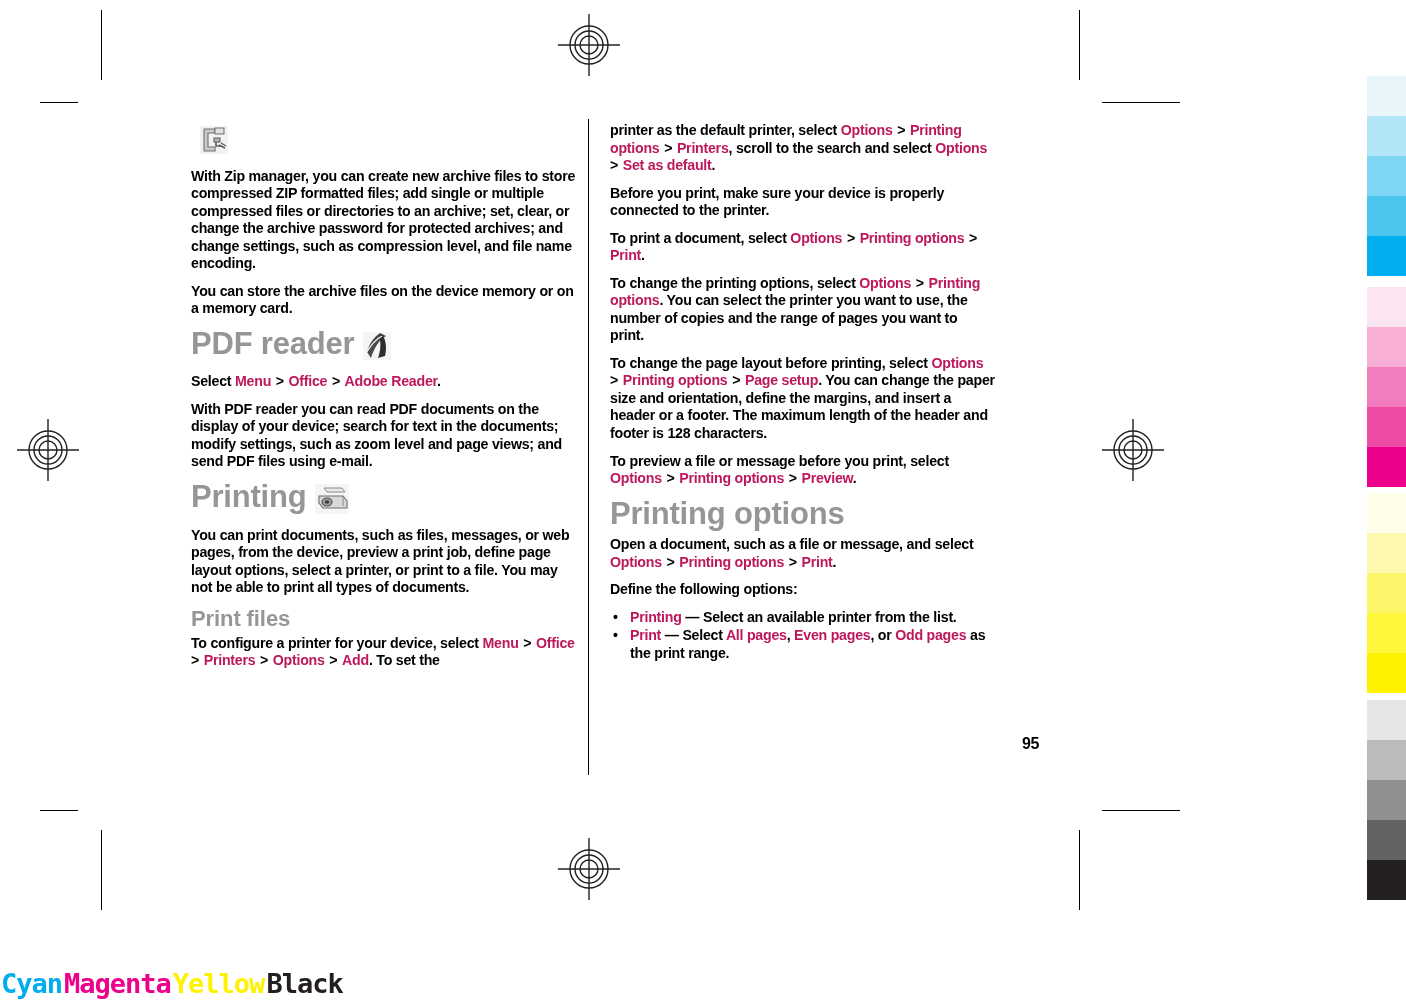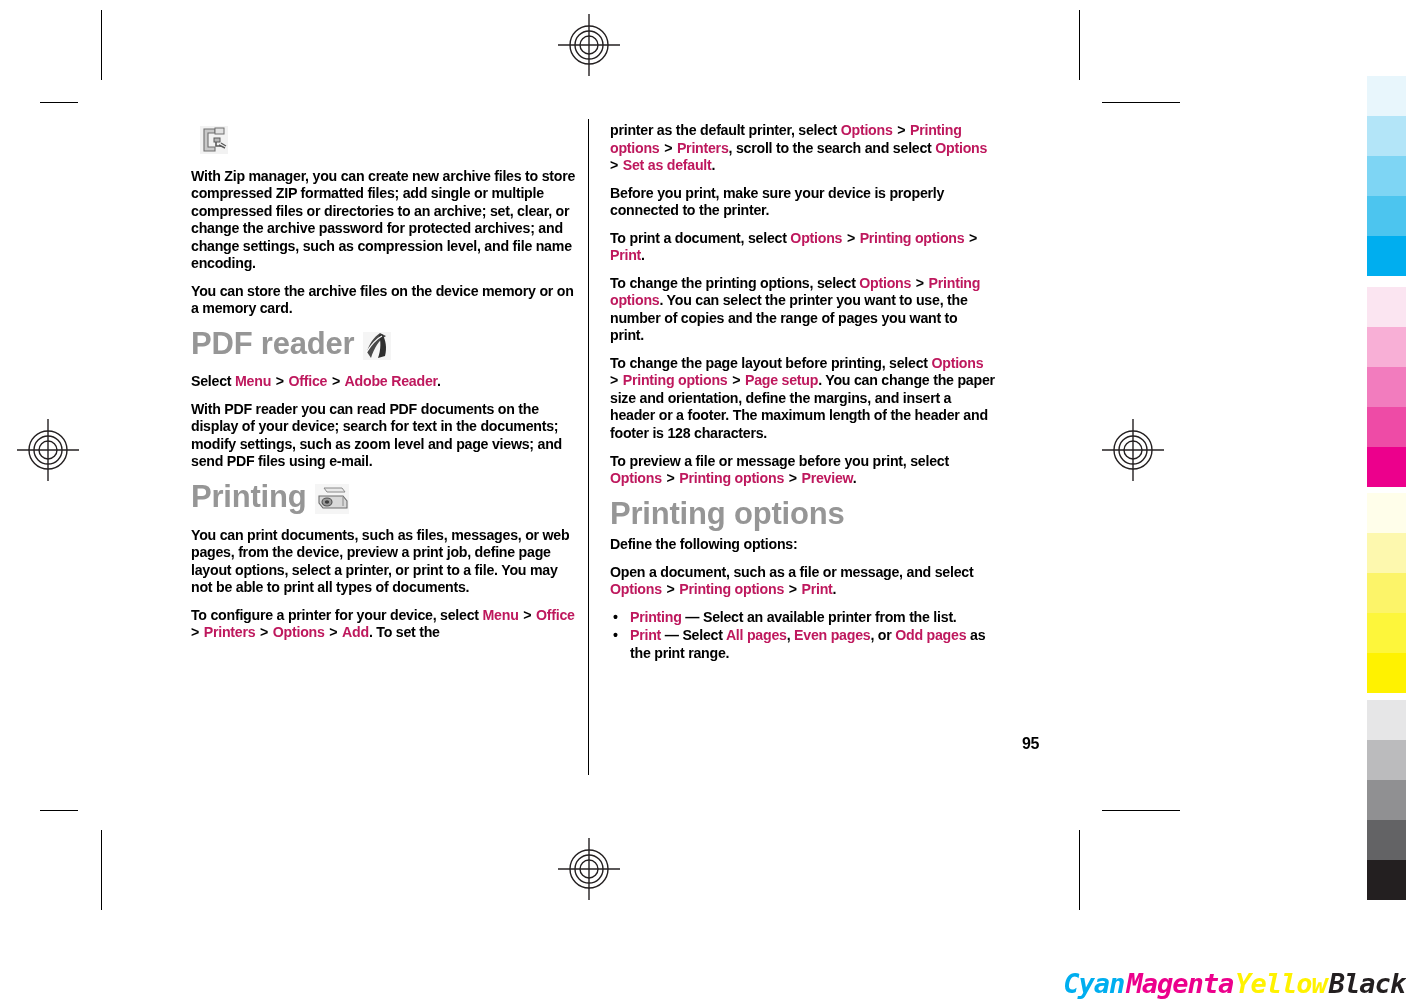--- a/index.html
+++ b/index.html
@@ -121,26 +121,25 @@
     left: 1367px;
     width: 39px;
   }
   .calib .swatch { width: 39px; height: 40px; }
 
   
   .cmyk {
     position: absolute;
     left: 0; right: 0;
     top: 968px;
-    text-align: right;
+    text-align: left;
     font-family: "DejaVu Sans Mono", monospace;
     font-size: 27px;
     font-weight: bold;
     letter-spacing: -1px;
-    font-style: italic;
   }
   .cmyk span { padding: 0 1px; }
 
   .icon-img { display: inline-block; }
 </style>
 </head>
 <body>
 
 <div class="page">
 
@@ -228,32 +227,33 @@
         <h1 class="sec gap-before"><span>Printing</span><span class="icon-img" style="display:inline-block;vertical-align:-7px;margin-left:8px;">
       <svg width="34" height="30" viewBox="0 0 34 30">
         <rect x="0" y="0" width="34" height="30" fill="#f5f5f5"></rect>
         <path d="M9 4h18l3 4H12z" fill="#e9e9e9" stroke="#8a8a8a" stroke-width="1"></path>
         <path d="M4 12h24l4 5v7H8l-4-5z" fill="#d9d9d9" stroke="#6e6e6e" stroke-width="1.1"></path>
         <ellipse cx="12" cy="18" rx="5" ry="4" fill="#9c9c9c" stroke="#4f4f4f" stroke-width="1.1"></ellipse>
         <ellipse cx="12" cy="18" rx="2.2" ry="1.8" fill="#3d3d3d"></ellipse>
         <path d="M28 13v9" stroke="#8a8a8a" stroke-width="1"></path>
       </svg></span></h1>
         <p class="body"><span>You can print documents, such as files, messages, or web pages, from the device, preview a print job, define page layout options, select a printer, or print to a file. You may not be able to print all types of documents.</span></p>
+        <h2 class="sub gap-before-sm"><span>Print files</span></h2>
         <p class="body"><span>To configure a printer for your device, select </span><b class="menu">Menu</b><span class="sep"> &gt; </span><b class="menu">Office</b><span class="sep"> &gt; </span><b class="menu">Printers</b><span class="sep"> &gt; </span><b class="menu">Options</b><span class="sep"> &gt; </span><b class="menu">Add</b><span>. To set the</span></p>
       </div>
     <div class="col col-right" id="col-right">
         <p class="body"><span>printer as the default printer, select </span><b class="menu">Options</b><span class="sep"> &gt; </span><b class="menu">Printing options</b><span class="sep"> &gt; </span><b class="menu">Printers</b><span>, scroll to the search and select </span><b class="menu">Options</b><span class="sep"> &gt; </span><b class="menu">Set as default</b><span>.</span></p>
         <p class="body"><span>Before you print, make sure your device is properly connected to the printer.</span></p>
         <p class="body"><span>To print a document, select </span><b class="menu">Options</b><span class="sep"> &gt; </span><b class="menu">Printing options</b><span class="sep"> &gt; </span><b class="menu">Print</b><span>.</span></p>
         <p class="body"><span>To change the printing options, select </span><b class="menu">Options</b><span class="sep"> &gt; </span><b class="menu">Printing options</b><span>. You can select the printer you want to use, the number of copies and the range of pages you want to print.</span></p>
         <p class="body"><span>To change the page layout before printing, select </span><b class="menu">Options</b><span class="sep"> &gt; </span><b class="menu">Printing options</b><span class="sep"> &gt; </span><b class="menu">Page setup</b><span>. You can change the paper size and orientation, define the margins, and insert a header or a footer. The maximum length of the header and footer is 128 characters.</span></p>
         <p class="body"><span>To preview a file or message before you print, select </span><b class="menu">Options</b><span class="sep"> &gt; </span><b class="menu">Printing options</b><span class="sep"> &gt; </span><b class="menu">Preview</b><span>.</span></p>
         <h1 class="sec gap-before"><span>Printing options</span></h1>
+        <p class="body"><span>Open a document, such as a file or message, and select </span><b class="menu">Options</b><span class="sep"> &gt; </span><b class="menu">Printing options</b><span class="sep"> &gt; </span><b class="menu">Print</b><span>.</span></p>
         <p class="body"><span>Define the following options:</span></p>
-        <p class="body"><span>Open a document, such as a file or message, and select </span><b class="menu">Options</b><span class="sep"> &gt; </span><b class="menu">Printing options</b><span class="sep"> &gt; </span><b class="menu">Print</b><span>.</span></p>
         <ul class="bullets">
           <li><span class="dot">•</span><b class="menu">Printing</b><span>  — Select an available printer from the list.</span></li>
           <li><span class="dot">•</span><b class="menu">Print</b><span>  — Select </span><b class="menu">All pages</b><span>, </span><b class="menu">Even pages</b><span>, or </span><b class="menu">Odd pages</b><span> as the print range.</span></li>
         </ul>
       </div>
   </div>
 
   <div class="page-number">95</div>
 
   <div class="calib" id="calib-cyan" style="top:76px;">

